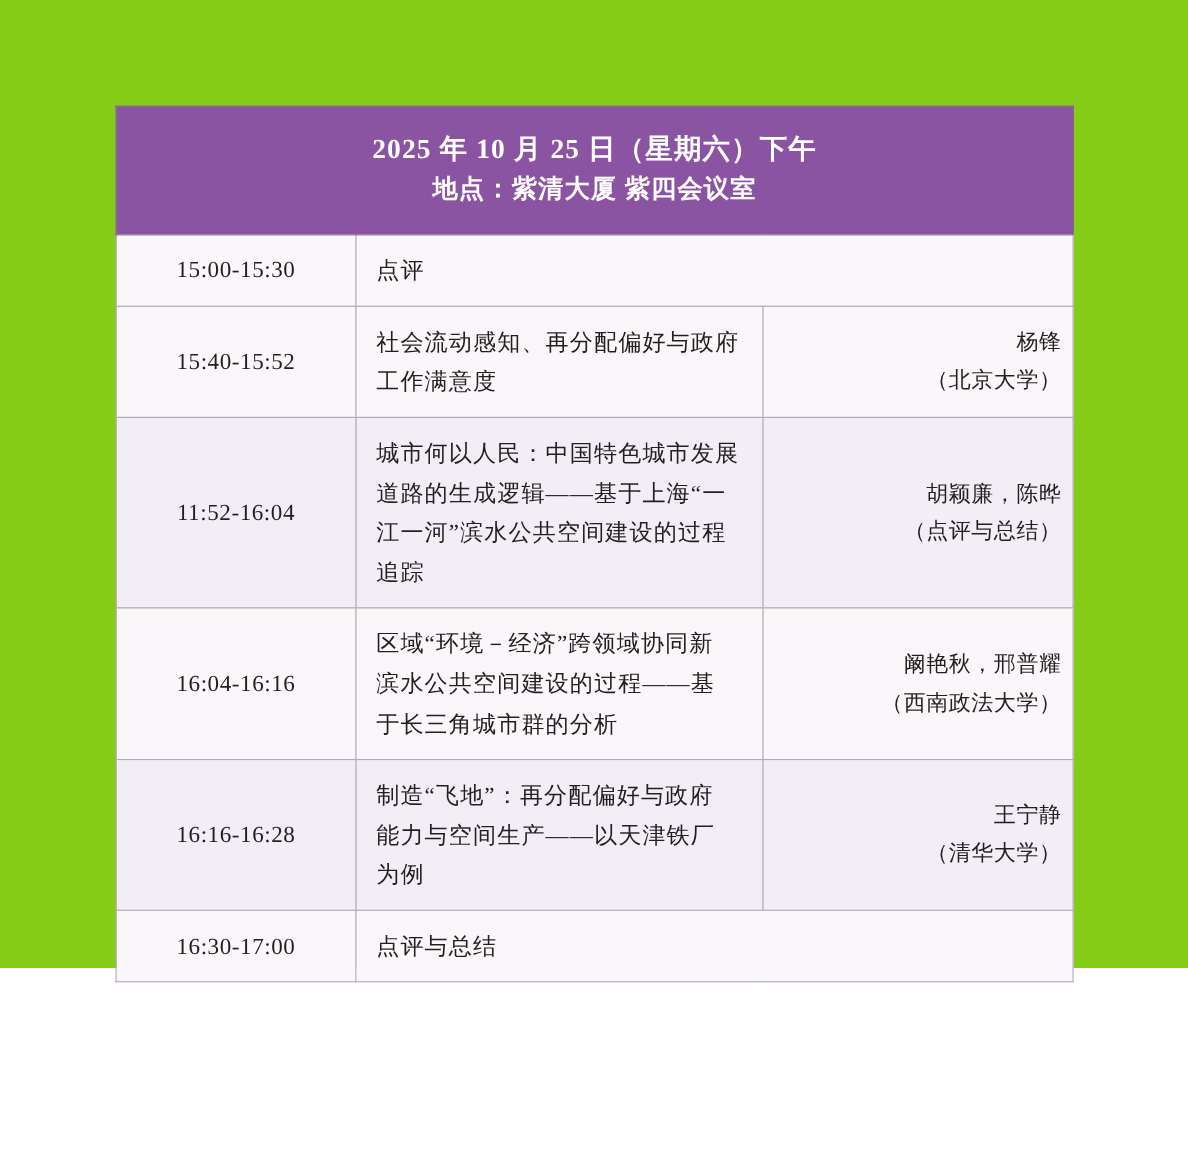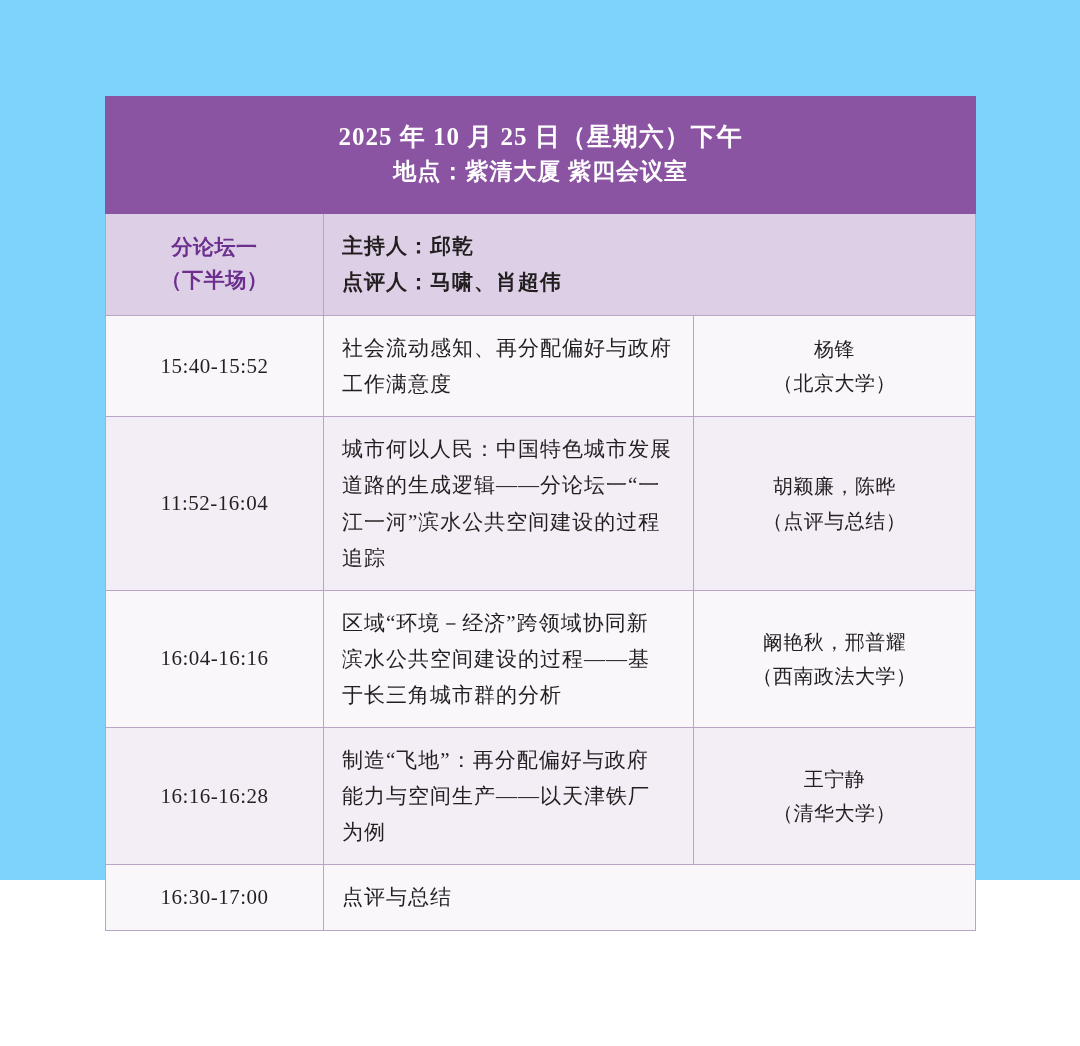--- a/index.html
+++ b/index.html
@@ -7,21 +7,21 @@
     padding: 0;
     background: #ffffff;
     width: 1080px;
     height: 1046px;
     font-family: "Liberation Serif", "DejaVu Serif", serif;
   }
   .page {
     position: relative;
     width: 1080px;
     height: 880px;
-    background: #7dd3fc;
+    background: #84cc16;
     box-sizing: border-box;
   }
   .schedule {
     position: absolute;
     left: 105px;
     top: 96px;
     width: 870px;
     border-collapse: collapse;
     table-layout: fixed;
   }
@@ -62,21 +62,21 @@
     letter-spacing: 0.5px;
   }
   .title-cell {
     font-size: 21px;
     color: #231f20;
     padding: 14px 18px;
     line-height: 1.72;
     letter-spacing: 1px;
   }
   .person-cell {
-    text-align: center;
+    text-align: right;
     font-size: 20px;
     color: #231f20;
     padding: 14px 10px;
     line-height: 1.72;
     letter-spacing: 0.5px;
   }
   .row-a td { background: #faf7fb; }
   .row-b td { background: #f3eef6; }
 
   .sub-head td { background: #ddd0e6; }
@@ -104,50 +104,44 @@
       <col class="col-person">
     </colgroup>
     <tbody>
       <tr class="hdr">
         <td colspan="3">
           <div class="hdr-line1">2025 年 10 月 25 日（星期六）下午</div>
           <div class="hdr-line2">地点：紫清大厦  紫四会议室</div>
         </td>
       </tr>
 
+      <tr class="row-a">
+        <td class="time">15:00-15:30</td>
+        <td class="title-cell" colspan="2">点评</td>
+      </tr>
 
 
-      <tr class="sub-head">
-        <td class="time">
-          <span class="nowrap-line">分论坛一</span>
-          <span class="nowrap-line">（下半场）</span>
-        </td>
-        <td class="title-cell" colspan="2">
-          <span class="nowrap-line">主持人：邱乾</span>
-          <span class="nowrap-line">点评人：马啸、肖超伟</span>
-        </td>
-      </tr>
 
       <tr class="row-a">
         <td class="time">15:40-15:52</td>
         <td class="title-cell">
           <span class="nowrap-line">社会流动感知、再分配偏好与政府</span>
           <span class="nowrap-line">工作满意度</span>
         </td>
         <td class="person-cell">
           <span class="nowrap-line">杨锋</span>
           <span class="nowrap-line">（北京大学）</span>
         </td>
       </tr>
 
       <tr class="row-b">
         <td class="time">11:52-16:04</td>
         <td class="title-cell">
           <span class="nowrap-line">城市何以人民：中国特色城市发展</span>
-          <span class="nowrap-line">道路的生成逻辑——分论坛一“一</span>
+          <span class="nowrap-line">道路的生成逻辑——基于上海“一</span>
           <span class="nowrap-line">江一河”滨水公共空间建设的过程</span>
           <span class="nowrap-line">追踪</span>
         </td>
         <td class="person-cell">
           <span class="nowrap-line">胡颖廉，陈晔</span>
           <span class="nowrap-line">（点评与总结）</span>
         </td>
       </tr>
 
       <tr class="row-a">

